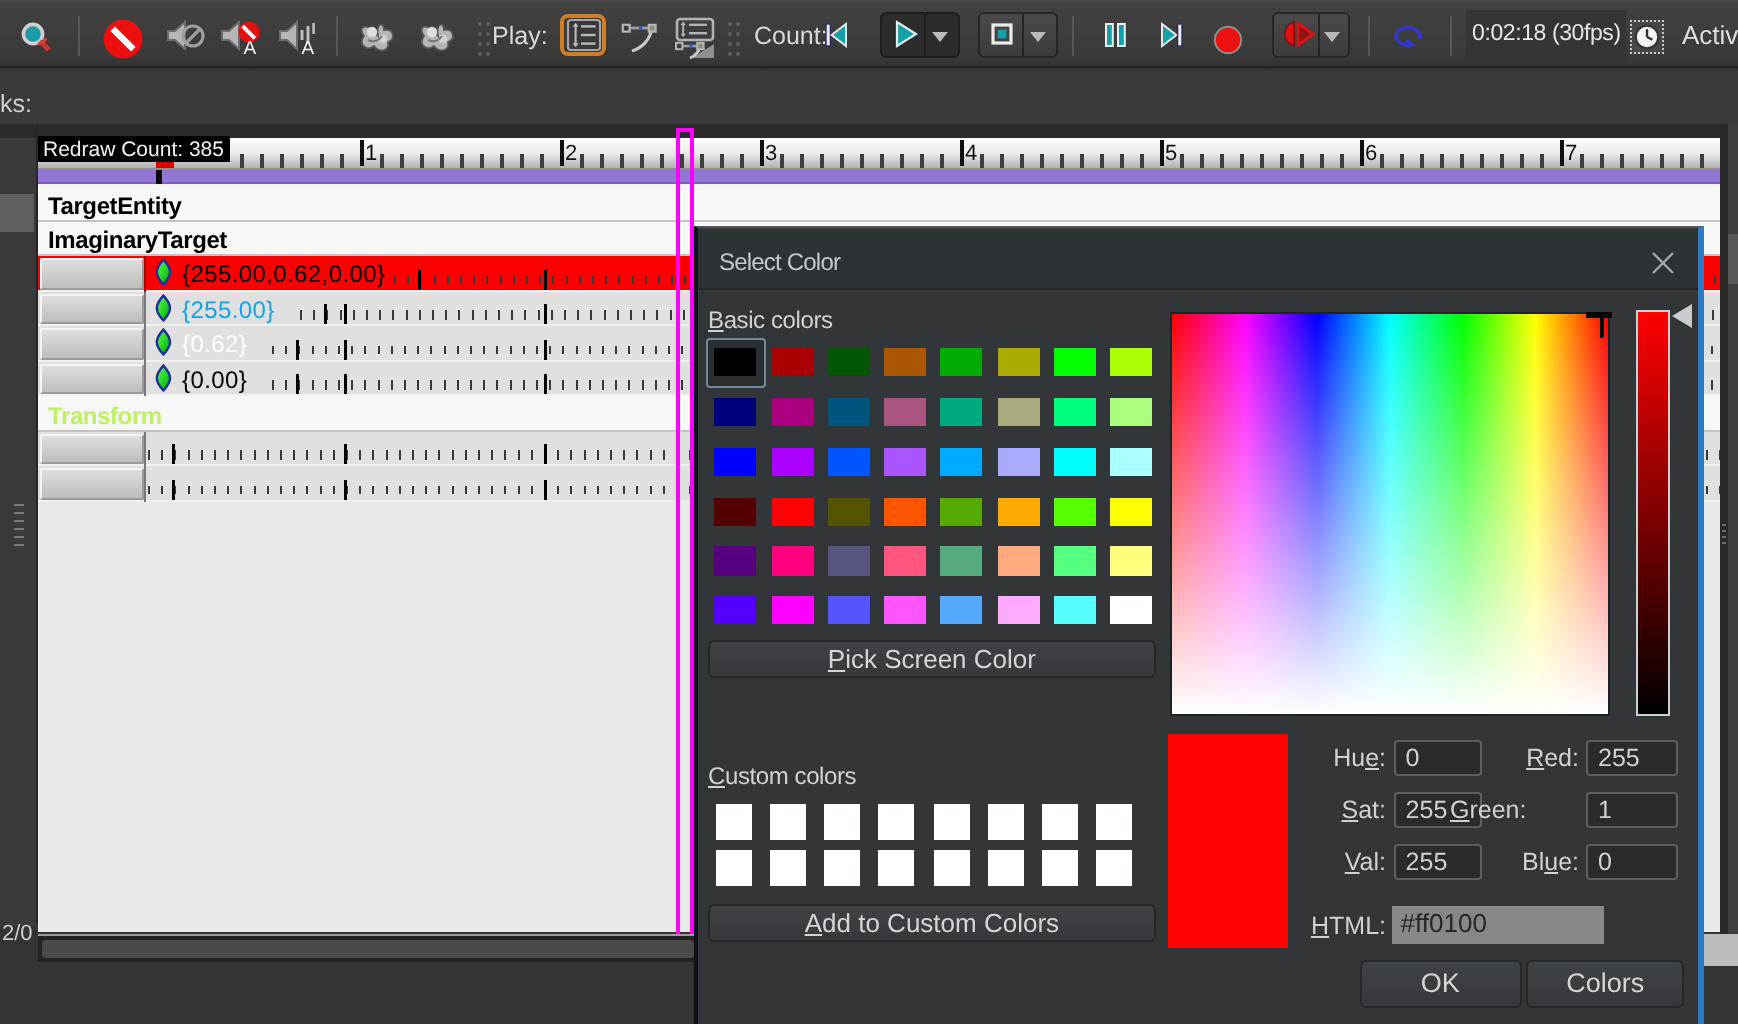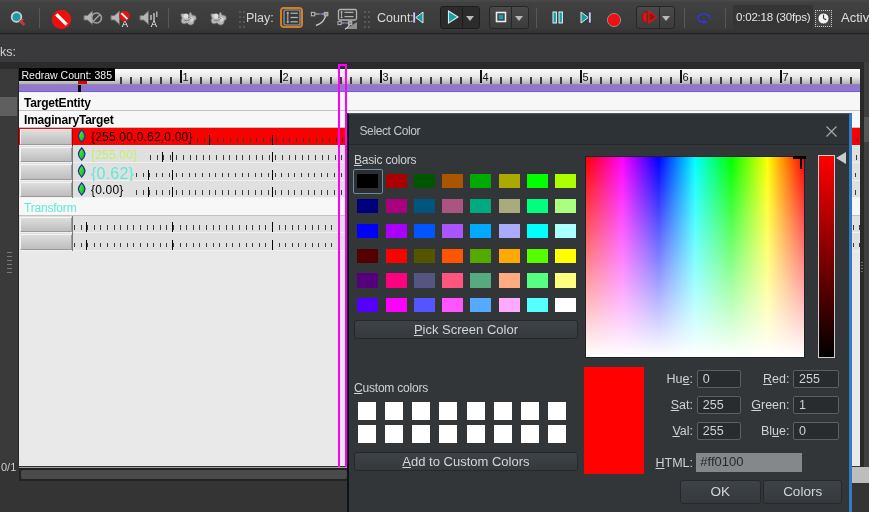--- a/index.html
+++ b/index.html
@@ -148,21 +148,21 @@
 <div class="abs" style="left:0px;top:45px;white-space:nowrap;font-size:12.5px;color:#cfcfcf">ks:</div>
 <div class="abs" style="left:0px;top:68.5px;width:17.5px;height:394px;background:#3a3a3a"></div>
 <div class="abs" style="left:17.5px;top:62px;width:1.8px;height:400px;background:#262626"></div>
 <div class="abs" style="left:0px;top:97px;width:17px;height:19px;background:#5f5f5f"></div>
 <div class="abs" style="left:7px;top:251.5px;width:5px;height:1.6px;background:#7a7a7a"></div>
 <div class="abs" style="left:7px;top:255.5px;width:5px;height:1.6px;background:#7a7a7a"></div>
 <div class="abs" style="left:7px;top:259.5px;width:5px;height:1.6px;background:#7a7a7a"></div>
 <div class="abs" style="left:7px;top:263.5px;width:5px;height:1.6px;background:#7a7a7a"></div>
 <div class="abs" style="left:7px;top:267.5px;width:5px;height:1.6px;background:#7a7a7a"></div>
 <div class="abs" style="left:7px;top:271.5px;width:5px;height:1.6px;background:#7a7a7a"></div>
-<div class="abs" style="left:1px;top:460.5px;white-space:nowrap;font-size:11px;color:#cfcfcf">0/1</div>
+<div class="abs" style="left:1px;top:460.5px;white-space:nowrap;font-size:11px;color:#cfcfcf">2/0</div>
 <div class="abs" style="left:19px;top:68.5px;width:850px;height:15.8px;background:linear-gradient(#fcfcfc,#e8e8e8 55%,#b0b0b0)"></div>
 <div class="abs" style="left:120px;top:77.4px;width:1.9px;height:6.9px;background:#3f3f3f"></div>
 <div class="abs" style="left:130px;top:77.4px;width:1.9px;height:6.9px;background:#3f3f3f"></div>
 <div class="abs" style="left:140px;top:77.4px;width:1.9px;height:6.9px;background:#3f3f3f"></div>
 <div class="abs" style="left:150px;top:77.4px;width:1.9px;height:6.9px;background:#3f3f3f"></div>
 <div class="abs" style="left:160px;top:77.4px;width:1.9px;height:6.9px;background:#3f3f3f"></div>
 <div class="abs" style="left:170px;top:77.4px;width:1.9px;height:6.9px;background:#3f3f3f"></div>
 <div class="abs" style="left:190px;top:77.4px;width:1.9px;height:6.9px;background:#3f3f3f"></div>
 <div class="abs" style="left:200px;top:77.4px;width:1.9px;height:6.9px;background:#3f3f3f"></div>
 <div class="abs" style="left:210px;top:77.4px;width:1.9px;height:6.9px;background:#3f3f3f"></div>
@@ -266,41 +266,41 @@
 <svg class="abs" style="left:77px;top:129.39999999999998px" width="10" height="14" viewBox="0 0 10 14">
     <path d="M4.7 0.8 Q8 4.4 8 7 Q8 9.8 4.7 13.2 Q1.4 9.8 1.4 7 Q1.4 4.4 4.7 0.8 Z" fill="url(#gd)" stroke="#1e2f9a" stroke-width="1.2"></path>
   </svg><div class="abs" style="left:91px;top:130.39999999999998px;white-space:nowrap;font-size:12px;color:#000;letter-spacing:0.2px">{255.00,0.62,0.00}</div>
 <div class="abs" style="left:197px;top:137.7px;width:663px;height:4.4px;background:repeating-linear-gradient(90deg,#3a3a3a 0 1px,transparent 1px 6.6px)"></div>
 <div class="abs" style="left:197px;top:134.7px;width:663px;height:10px;background:repeating-linear-gradient(90deg,#000 0 1.4px,transparent 1.4px 100px);background-position:75px 0"></div>
 <div class="abs" style="left:19px;top:145.7px;width:841px;height:17.5px;background:#e0e0e0;border-bottom:1px solid #f0f0f0"></div>
 <div class="abs" style="left:19.5px;top:146.6px;width:52.5px;height:15.7px;background:linear-gradient(#dedede,#bdbdbd);border:1px solid #9a9a9a;border-top-color:#f4f4f4;border-left-color:#f4f4f4;border-radius:1px"></div>
 <div class="abs" style="left:72px;top:145.7px;width:1px;height:17.5px;background:#7a7a7a"></div>
 <svg class="abs" style="left:77px;top:146.89999999999998px" width="10" height="14" viewBox="0 0 10 14">
     <path d="M4.7 0.8 Q8 4.4 8 7 Q8 9.8 4.7 13.2 Q1.4 9.8 1.4 7 Q1.4 4.4 4.7 0.8 Z" fill="url(#gd)" stroke="#1e2f9a" stroke-width="1.2"></path>
-  </svg><div class="abs" style="left:91px;top:147.89999999999998px;white-space:nowrap;font-size:12px;color:#bef264;letter-spacing:0.2px">{255.00}</div>
+  </svg><div class="abs" style="left:91px;top:147.89999999999998px;white-space:nowrap;font-size:12px;color:#0ea5e9;letter-spacing:0.2px">{255.00}</div>
 <div class="abs" style="left:150px;top:155.2px;width:710px;height:4.4px;background:repeating-linear-gradient(90deg,#3a3a3a 0 1px,transparent 1px 6.6px)"></div>
 <div class="abs" style="left:150px;top:152.2px;width:710px;height:10px;background:repeating-linear-gradient(90deg,#000 0 1.4px,transparent 1.4px 100px);background-position:22px 0"></div>
 <div class="abs" style="left:19px;top:163.2px;width:841px;height:17.5px;background:#e0e0e0;border-bottom:1px solid #f0f0f0"></div>
 <div class="abs" style="left:19.5px;top:164.1px;width:52.5px;height:15.7px;background:linear-gradient(#dedede,#bdbdbd);border:1px solid #9a9a9a;border-top-color:#f4f4f4;border-left-color:#f4f4f4;border-radius:1px"></div>
 <div class="abs" style="left:72px;top:163.2px;width:1px;height:17.5px;background:#7a7a7a"></div>
 <svg class="abs" style="left:77px;top:164.39999999999998px" width="10" height="14" viewBox="0 0 10 14">
     <path d="M4.7 0.8 Q8 4.4 8 7 Q8 9.8 4.7 13.2 Q1.4 9.8 1.4 7 Q1.4 4.4 4.7 0.8 Z" fill="url(#gd)" stroke="#1e2f9a" stroke-width="1.2"></path>
-  </svg><div class="abs" style="left:91px;top:165.39999999999998px;white-space:nowrap;font-size:16px;color:#5eead4;letter-spacing:0.2px">{0.62}</div>
+  </svg><div class="abs" style="left:91px;top:165.39999999999998px;white-space:nowrap;font-size:12px;color:#ffffff;letter-spacing:0.2px">{0.62}</div>
 <div class="abs" style="left:136px;top:172.7px;width:724px;height:4.4px;background:repeating-linear-gradient(90deg,#3a3a3a 0 1px,transparent 1px 6.6px)"></div>
 <div class="abs" style="left:136px;top:169.7px;width:724px;height:10px;background:repeating-linear-gradient(90deg,#000 0 1.4px,transparent 1.4px 100px);background-position:36px 0"></div>
 <div class="abs" style="left:19px;top:180.7px;width:841px;height:17.5px;background:#e0e0e0;border-bottom:1px solid #f0f0f0"></div>
 <div class="abs" style="left:19.5px;top:181.6px;width:52.5px;height:15.7px;background:linear-gradient(#dedede,#bdbdbd);border:1px solid #9a9a9a;border-top-color:#f4f4f4;border-left-color:#f4f4f4;border-radius:1px"></div>
 <div class="abs" style="left:72px;top:180.7px;width:1px;height:17.5px;background:#7a7a7a"></div>
 <svg class="abs" style="left:77px;top:181.89999999999998px" width="10" height="14" viewBox="0 0 10 14">
     <path d="M4.7 0.8 Q8 4.4 8 7 Q8 9.8 4.7 13.2 Q1.4 9.8 1.4 7 Q1.4 4.4 4.7 0.8 Z" fill="url(#gd)" stroke="#1e2f9a" stroke-width="1.2"></path>
   </svg><div class="abs" style="left:91px;top:182.89999999999998px;white-space:nowrap;font-size:12px;color:#000;letter-spacing:0.2px">{0.00}</div>
 <div class="abs" style="left:136px;top:190.2px;width:724px;height:4.4px;background:repeating-linear-gradient(90deg,#3a3a3a 0 1px,transparent 1px 6.6px)"></div>
 <div class="abs" style="left:136px;top:187.2px;width:724px;height:10px;background:repeating-linear-gradient(90deg,#000 0 1.4px,transparent 1.4px 100px);background-position:36px 0"></div>
 <div class="abs" style="left:19px;top:198.2px;width:841px;height:17.5px;background:#f7f7f7;border-bottom:1px solid #c2c2c2"></div>
-<div class="abs" style="left:24px;top:200.7px;white-space:nowrap;font-size:12px;font-weight:400;color:#5eead4;letter-spacing:-0.2px">Transform</div>
+<div class="abs" style="left:24px;top:200.7px;white-space:nowrap;font-size:12px;font-weight:700;color:#bef264;letter-spacing:-0.2px">Transform</div>
 <div class="abs" style="left:19px;top:215.7px;width:841px;height:17.5px;background:#e0e0e0;border-bottom:1px solid #f0f0f0"></div>
 <div class="abs" style="left:19.5px;top:216.6px;width:52.5px;height:15.7px;background:linear-gradient(#dedede,#bdbdbd);border:1px solid #9a9a9a;border-top-color:#f4f4f4;border-left-color:#f4f4f4;border-radius:1px"></div>
 <div class="abs" style="left:72px;top:215.7px;width:1px;height:17.5px;background:#7a7a7a"></div>
 <div class="abs" style="left:74px;top:225.2px;width:786px;height:4.4px;background:repeating-linear-gradient(90deg,#3a3a3a 0 1px,transparent 1px 6.6px)"></div>
 <div class="abs" style="left:74px;top:222.2px;width:786px;height:10px;background:repeating-linear-gradient(90deg,#000 0 1.4px,transparent 1.4px 100px);background-position:98px 0"></div>
 <div class="abs" style="left:19px;top:233.2px;width:841px;height:17.5px;background:#e0e0e0;border-bottom:1px solid #f0f0f0"></div>
 <div class="abs" style="left:19.5px;top:234.1px;width:52.5px;height:15.7px;background:linear-gradient(#dedede,#bdbdbd);border:1px solid #9a9a9a;border-top-color:#f4f4f4;border-left-color:#f4f4f4;border-radius:1px"></div>
 <div class="abs" style="left:72px;top:233.2px;width:1px;height:17.5px;background:#7a7a7a"></div>
 <div class="abs" style="left:74px;top:242.7px;width:786px;height:4.4px;background:repeating-linear-gradient(90deg,#3a3a3a 0 1px,transparent 1px 6.6px)"></div>
 <div class="abs" style="left:74px;top:239.7px;width:786px;height:10px;background:repeating-linear-gradient(90deg,#000 0 1.4px,transparent 1.4px 100px);background-position:98px 0"></div>
@@ -399,21 +399,21 @@
 <div class="abs" style="left:792.5px;top:156.3px;width:13.5px;height:2.6px;background:#000"></div>
 <div class="abs" style="left:817.5px;top:155px;width:17px;height:203px;border:1.4px solid #cdd0d2;background:linear-gradient(#ff0000,#000)"></div>
 <div class="abs" style="left:835.5px;top:151.5px;width:0;height:0;border-top:6.5px solid transparent;border-bottom:6.5px solid transparent;border-right:10px solid #c9ccce"></div>
 <div class="abs" style="left:584px;top:367px;width:59.5px;height:106.5px;background:#fe0100"></div>
 <div class="abs" style="left:630px;top:372px;width:63px;height:15px;font-size:12.5px;color:#ced2d5;text-align:right;">Hu<u>e</u>:</div>
 <div class="abs" style="left:696.8px;top:370px;width:44.5px;height:18px;background:#292c2f;border:1px solid #5c6064;border-radius:2px;color:#ced2d5;font-size:12.5px;padding-left:5px;line-height:16px;">0</div>
 <div class="abs" style="left:725px;top:372px;width:64.5px;height:15px;font-size:12.5px;color:#ced2d5;text-align:right;"><u>R</u>ed:</div>
 <div class="abs" style="left:793px;top:370px;width:46px;height:18px;background:#292c2f;border:1px solid #5c6064;border-radius:2px;color:#ced2d5;font-size:12.5px;padding-left:5px;line-height:16px;">255</div>
 <div class="abs" style="left:630px;top:397.5px;width:63px;height:15px;font-size:12.5px;color:#ced2d5;text-align:right;"><u>S</u>at:</div>
 <div class="abs" style="left:696.8px;top:395.5px;width:44.5px;height:18px;background:#292c2f;border:1px solid #5c6064;border-radius:2px;color:#ced2d5;font-size:12.5px;padding-left:5px;line-height:16px;">255</div>
-<div class="abs" style="left:725px;top:397.5px;width:64.5px;height:15px;font-size:12.5px;color:#ced2d5;text-align:right;"><u>G</u>reen:</div>
+<div class="abs" style="left:725px;top:397.5px;width:64.5px;height:15px;font-size:12.5px;color:#ced2d5;"><u>G</u>reen:</div>
 <div class="abs" style="left:793px;top:395.5px;width:46px;height:18px;background:#292c2f;border:1px solid #5c6064;border-radius:2px;color:#ced2d5;font-size:12.5px;padding-left:5px;line-height:16px;">1</div>
 <div class="abs" style="left:630px;top:423.5px;width:63px;height:15px;font-size:12.5px;color:#ced2d5;text-align:right;"><u>V</u>al:</div>
 <div class="abs" style="left:696.8px;top:421.5px;width:44.5px;height:18px;background:#292c2f;border:1px solid #5c6064;border-radius:2px;color:#ced2d5;font-size:12.5px;padding-left:5px;line-height:16px;">255</div>
 <div class="abs" style="left:725px;top:423.5px;width:64.5px;height:15px;font-size:12.5px;color:#ced2d5;text-align:right;">Bl<u>u</u>e:</div>
 <div class="abs" style="left:793px;top:421.5px;width:46px;height:18px;background:#292c2f;border:1px solid #5c6064;border-radius:2px;color:#ced2d5;font-size:12.5px;padding-left:5px;line-height:16px;">0</div>
 <div class="abs" style="left:630px;top:455.5px;width:63px;height:15px;font-size:12.5px;color:#ced2d5;text-align:right;"><u>H</u>TML:</div>
 <div class="abs" style="left:696.3px;top:453px;width:106px;height:18.6px;background:#85888b;color:#26292b;font-size:13px;padding-left:4px;line-height:18px">#ff0100</div>
 <div class="abs" style="left:679.7px;top:480px;width:81px;height:24px;background:linear-gradient(#3e4347,#35393d);border:1px solid #24282c;border-radius:3px;color:#d3d6d9;text-align:center;font-size:13.5px;line-height:22px">OK</div>
 <div class="abs" style="left:762.9px;top:480px;width:79.5px;height:24px;background:linear-gradient(#3e4347,#35393d);border:1px solid #24282c;border-radius:3px;color:#d3d6d9;text-align:center;font-size:13.5px;line-height:22px">Colors</div>
 

